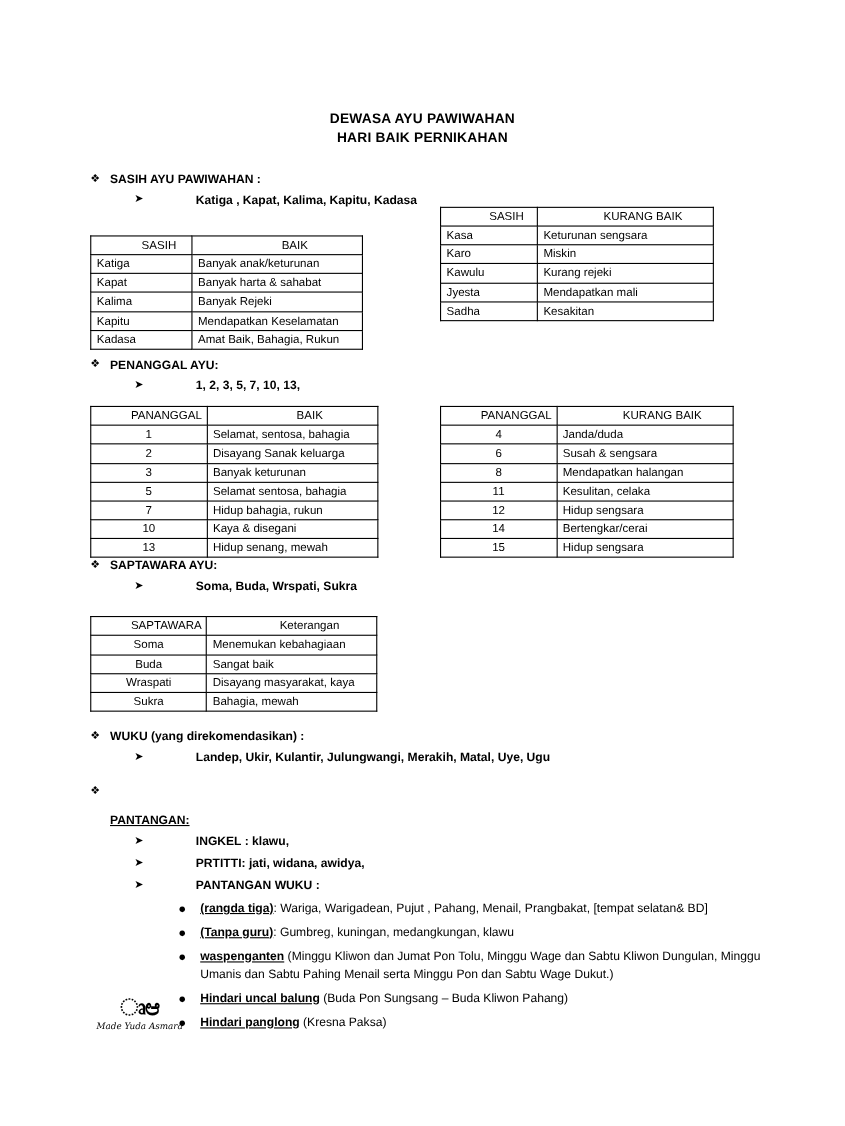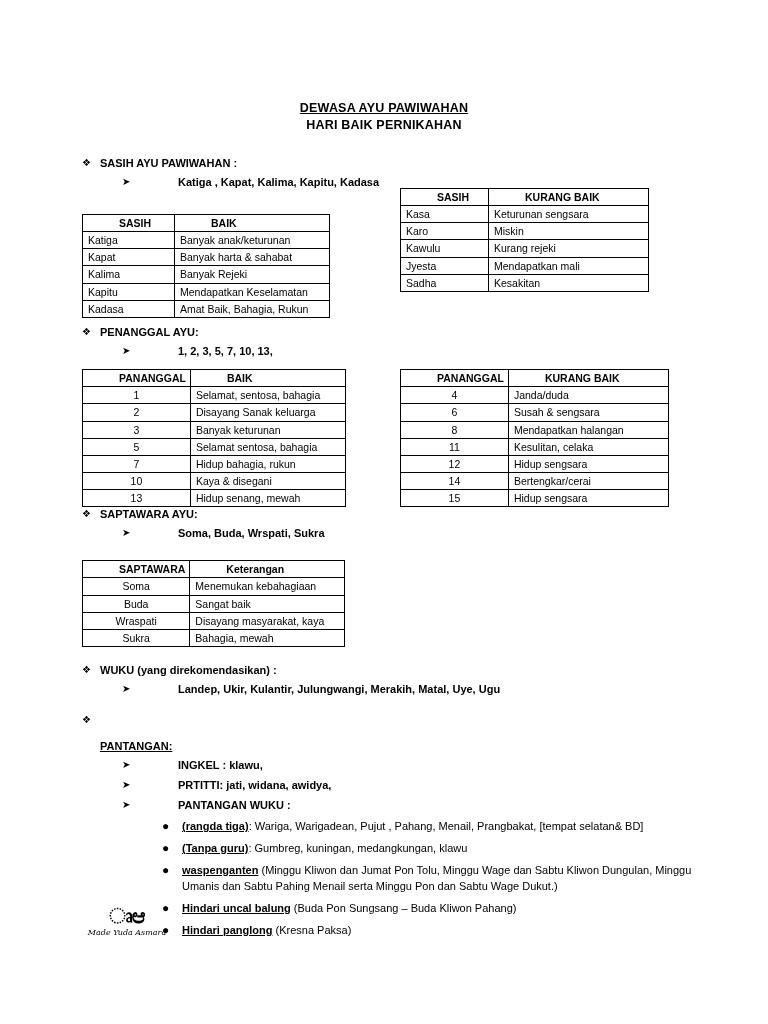--- a/index.html
+++ b/index.html
@@ -19,21 +19,20 @@
     height: 1024px;
     padding: 100px 60px 0 60px;
   }
   .title-block {
     text-align: center;
     margin-bottom: 22px;
   }
   .title-main {
     font-size: 12.5px;
     font-weight: bold;
-    text-decoration: underline;
     letter-spacing: 0.2px;
     line-height: 1.35;
   }
   .title-sub {
     font-size: 12.5px;
     font-weight: bold;
     letter-spacing: 0.2px;
     line-height: 1.35;
   }
 
@@ -92,22 +91,22 @@
     border-collapse: collapse;
     font-size: 10.5px;
   }
   table th, table td {
     border: 1px solid #000;
     padding: 1px 4px;
     line-height: 1.35;
     height: 16px;
   }
   table th {
-    font-weight: bold;
-    text-align: left;
+    font-weight: normal;
+    text-align: center;
     padding-left: 36px;
   }
   table td.c { text-align: center; }
   table td.l { text-align: left; padding-left: 5px; }
 
   .t-left { position: absolute; }
   .t-right { position: absolute; }
 
   .sig {
     position: absolute;

